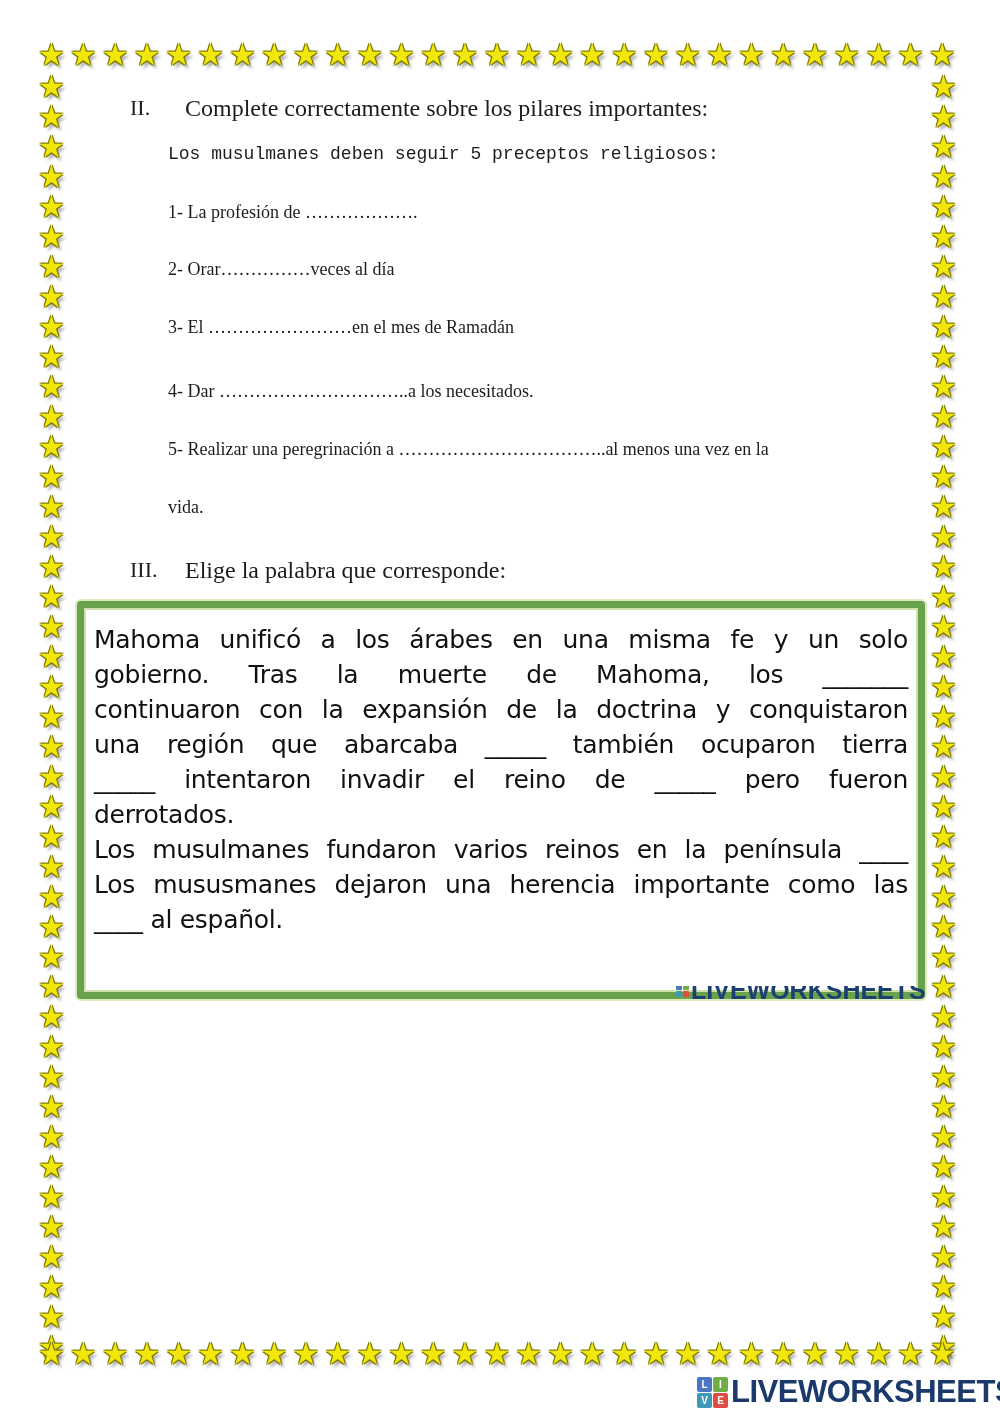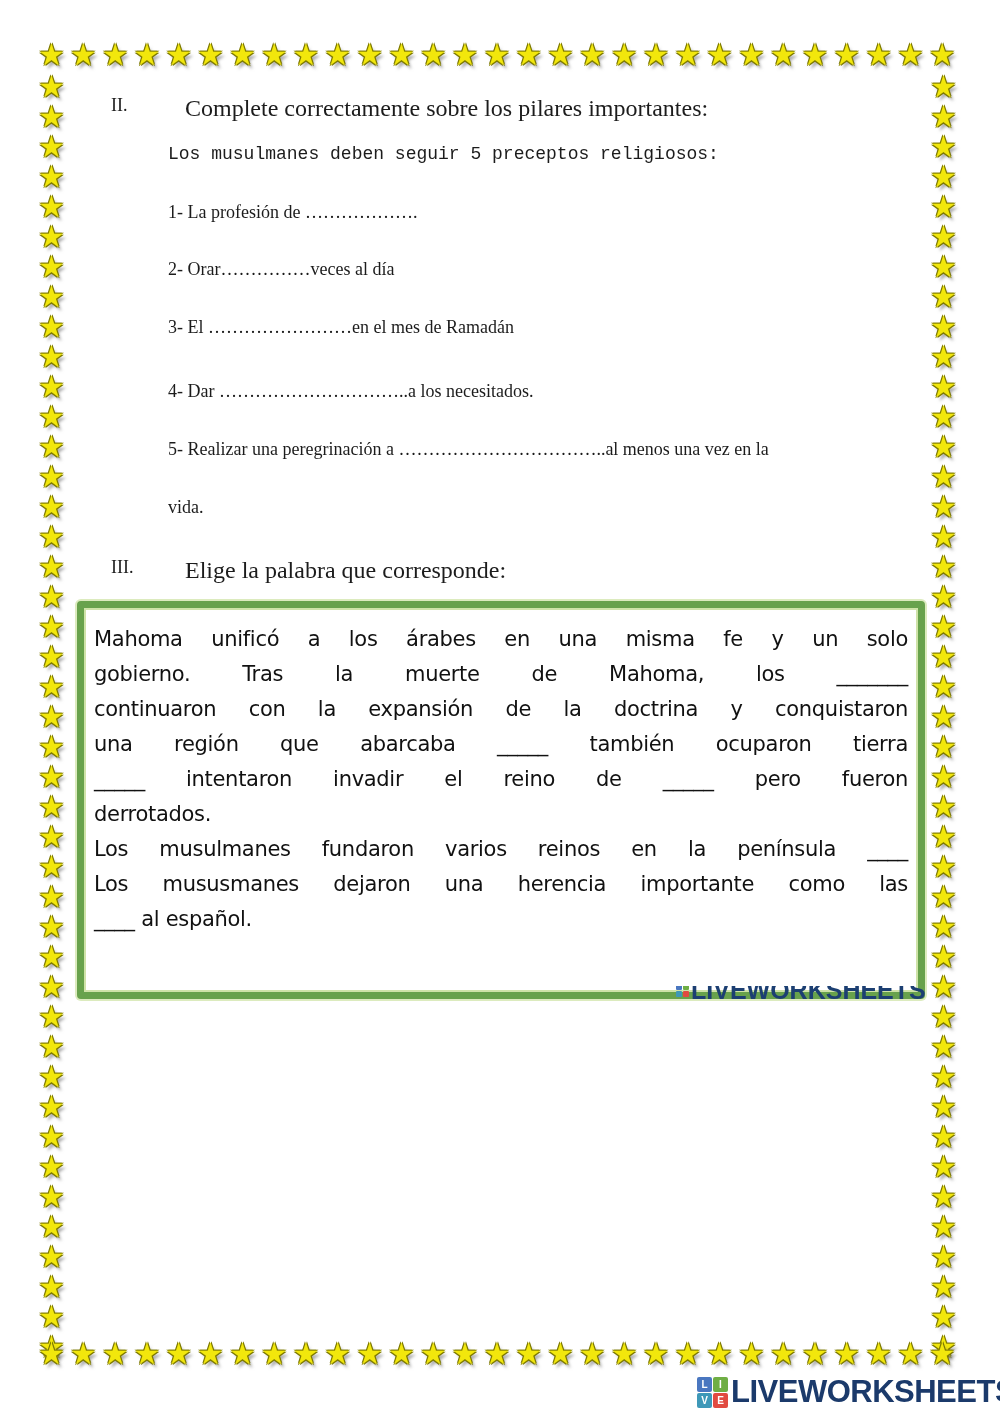--- a/index.html
+++ b/index.html
@@ -23,32 +23,32 @@
   .star-row.top { top:40px; }
   .star-row.bottom { top:1339px; }
   .star-col {
     position:absolute; top:72px; height:1262px; width:32px;
     display:flex; flex-direction:column; justify-content:space-between;
   }
   .star-col.left { left:38px; }
   .star-col.right { left:930px; }
   
   .textline { position:absolute; font-size:18px; white-space:nowrap; }
-  .numeral { position:absolute; left:111px; font-size:18px; }
+  .numeral { position:absolute; left:130px; font-size:22px; }
   .heading-text { position:absolute; left:185px; font-size:24px; white-space:nowrap; }
   
   .greenbox {
     position:absolute; left:77px; top:601px; width:848px; height:398px;
     border:7px solid #68a24c; border-radius:4px;
     box-shadow: inset 0 0 0 2px #cfe3a8, 0 0 0 2px #dcebbe;
     background:#ffffff; padding:14px 10px 0 10px; z-index:1;
   }
   .pline {
     font-family:"DejaVu Sans", sans-serif;
-    font-size:21px; line-height:35px; color:#111; width:100%;
+    font-size:25px; line-height:35px; color:#111; width:100%;
     letter-spacing:-0.3px;
   }
   .pline.just { text-align:justify; text-align-last:justify; }
   
   .watermark {
     position:absolute; left:676px; top:986px; width:256px; height:16px;
     overflow:hidden; z-index:3;
   }
   .watermark-inner { display:flex; align-items:flex-start; margin-top:-9px; }
   .wm-grid {

